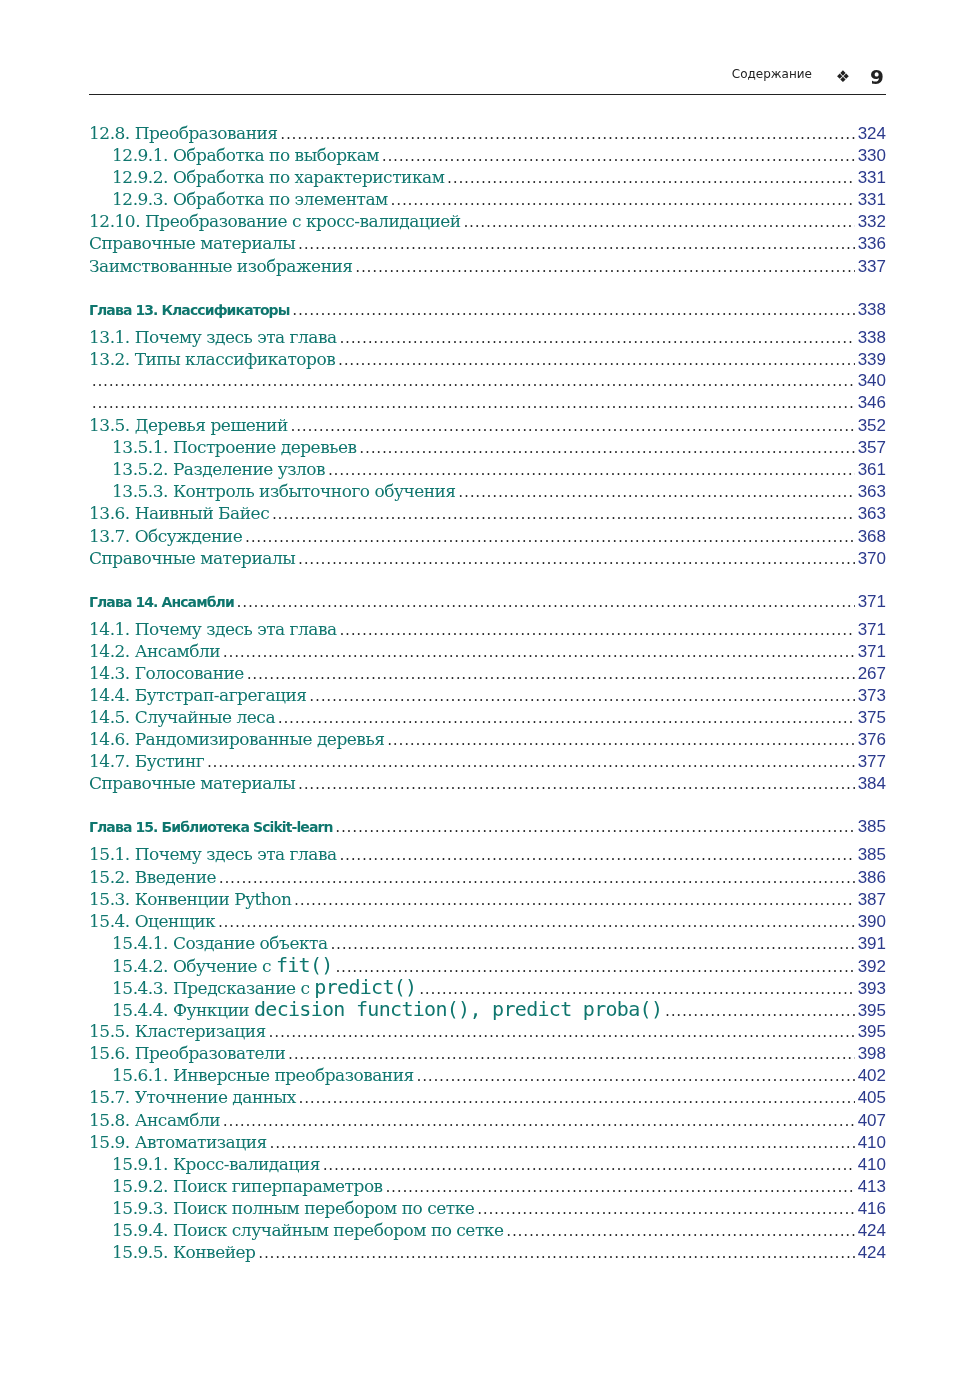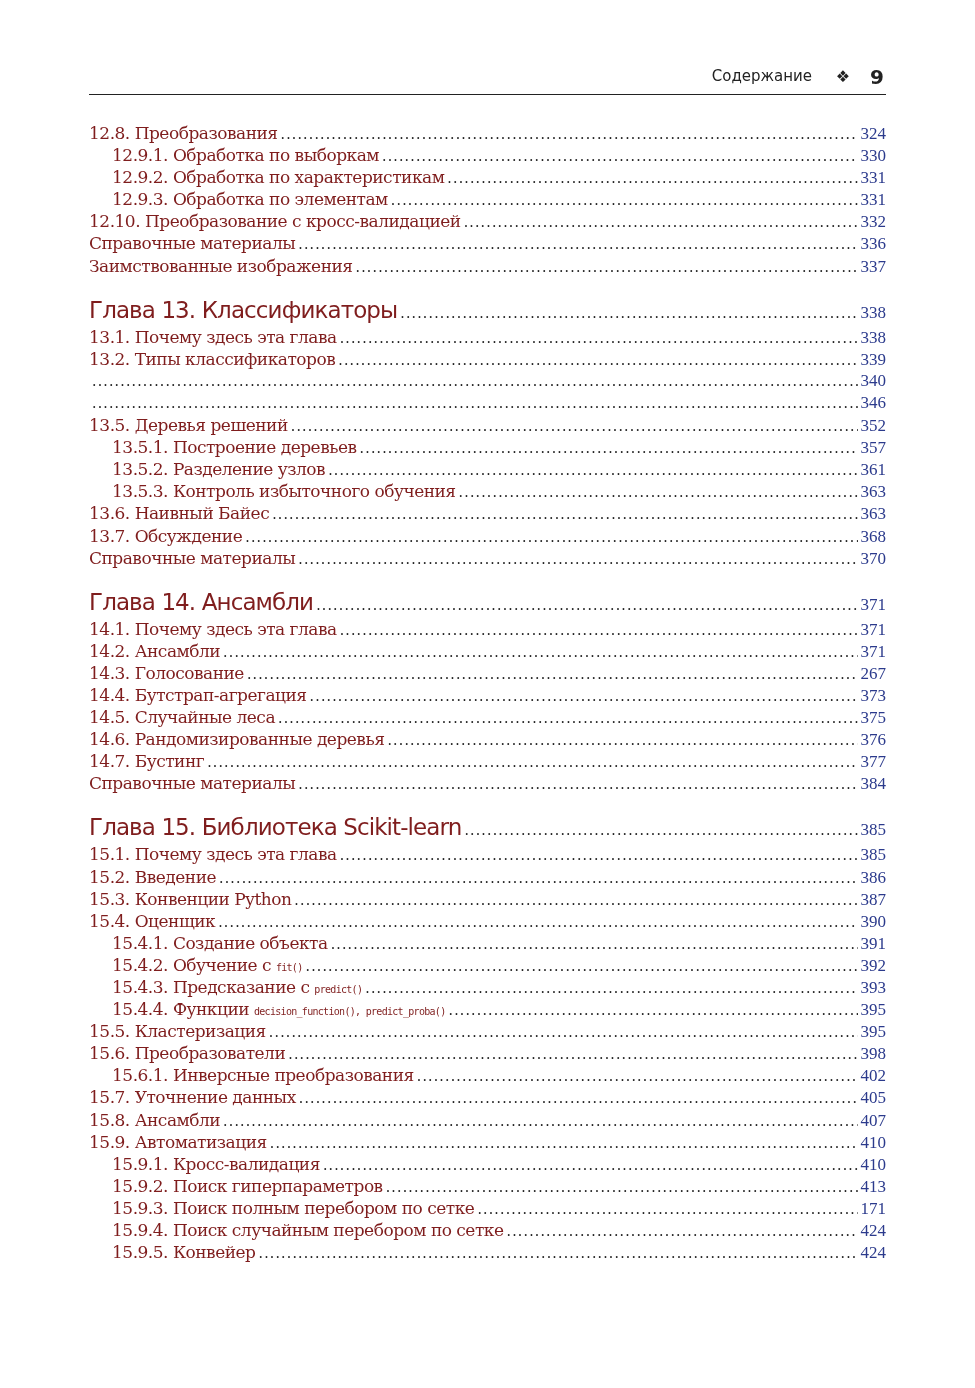--- a/index.html
+++ b/index.html
@@ -2,44 +2,44 @@
 <html><head>
 <meta charset="utf-8">
 <style>
   html, body { margin: 0; padding: 0; background: #ffffff; }
   body { width: 975px; height: 1388px; position: relative; overflow: hidden; color: #222222; }
   .header {
     position: absolute; left: 89px; top: 64px; width: 797px; height: 30px;
     border-bottom: 1.5px solid #222;
     font-family: "DejaVu Sans", sans-serif;
   }
-  .header .title { position: absolute; right: 74px; top: 3px; font-size: 15px; color: #222; }
+  .header .title { position: absolute; right: 74px; top: 3px; font-size: 12px; color: #222; }
   .header .ornament { position: absolute; right: 36px; top: 3px; font-size: 16px; color: #222; }
   .header .pageno { position: absolute; right: 2px; top: 1px; font-size: 20px; font-weight: bold; color: #222; }
 
   .toc { position: absolute; left: 89px; top: 122px; width: 797px; }
   .entry {
     display: flex; align-items: baseline;
     font-family: "DejaVu Serif", serif; font-size: 17px; letter-spacing: -0.5px;
     height: 22.1px; line-height: 22.1px; white-space: nowrap; overflow: hidden;
   }
   .entry.lvl2 { padding-left: 23px; justify-content: flex-end; }
-  .entry .label { flex: 0 0 auto; color: #7f1d1d; }
-  .entry .label code { font-family: "DejaVu Sans Mono", monospace; font-size: 10px; letter-spacing: -0.7px; }
+  .entry .label { flex: 0 0 auto; color: #0f766e; }
+  .entry .label code { font-family: "DejaVu Sans Mono", monospace; font-size: 20px; letter-spacing: -0.7px; }
   .entry .label i { font-style: italic; }
   .entry .dots {
     flex: 1 1 auto; overflow: hidden; margin: 0 3px; color: #222;
     font-size: 14px; letter-spacing: 1.2px;
   }
   .entry .dots::after { content: "........................................................................................................................................................................................................................"; }
-  .entry .page { flex: 0 0 auto; color: #2b3a8c; font-family: Liberation Serif, serif; font-size: 17px; letter-spacing: 0; }
+  .entry .page { flex: 0 0 auto; color: #2b3a8c; font-family: Liberation Sans, sans-serif; font-size: 17px; letter-spacing: 0; }
 
   .chapter { margin-top: 18px; }
   .chapter .entry.ch { height: 30px; line-height: 30px; margin-bottom: 1px; }
-  .chapter .entry.ch .label { font-family: "DejaVu Sans", sans-serif; font-weight: normal; font-size: 23px; letter-spacing: -0.9px; }
+  .chapter .entry.ch .label { font-family: "DejaVu Sans", sans-serif; font-weight: bold; font-size: 14px; letter-spacing: -0.9px; }
 </style>
 </head>
 <body>
 
 <div class="header">
   <span class="title">Содержание</span>
   <span class="ornament">❖</span>
   <span class="pageno">9</span>
 </div>
 
@@ -270,21 +270,21 @@
         <span class="page">410</span>
       </div>
       <div class="entry lvl2">
         <span class="label">15.9.2. Поиск гиперпараметров</span>
         <span class="dots"></span>
         <span class="page">413</span>
       </div>
       <div class="entry lvl2">
         <span class="label">15.9.3. Поиск полным перебором по сетке</span>
         <span class="dots"></span>
-        <span class="page">171</span>
+        <span class="page">416</span>
       </div>
       <div class="entry lvl2">
         <span class="label">15.9.4. Поиск случайным перебором по сетке</span>
         <span class="dots"></span>
         <span class="page">424</span>
       </div>
       <div class="entry lvl2">
         <span class="label">15.9.5. Конвейер</span>
         <span class="dots"></span>
         <span class="page">424</span>

